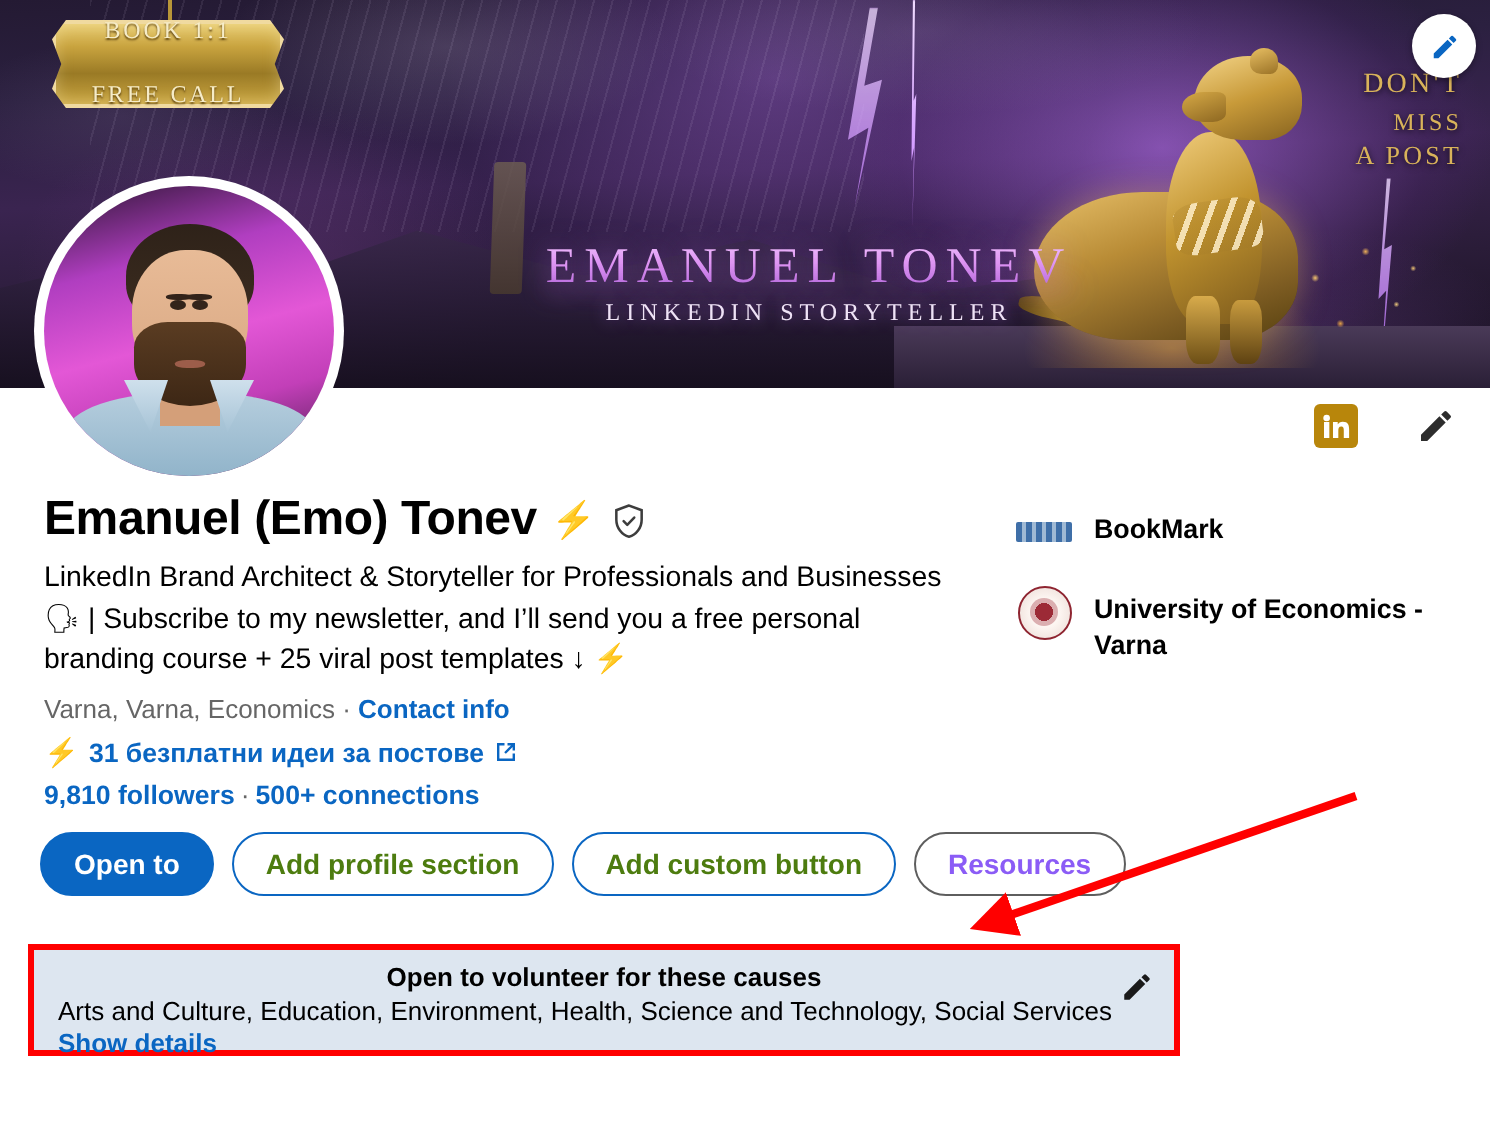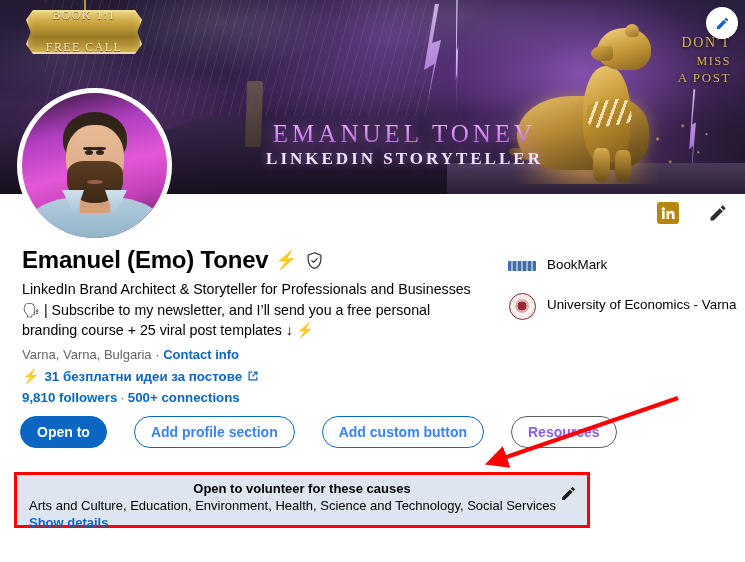--- a/index.html
+++ b/index.html
@@ -135,23 +135,23 @@
     font-family:"Liberation Serif", serif;
     font-size: 25px; letter-spacing: 4px; font-weight:400;
     background: linear-gradient(180deg,#f3c9ff 0%, #e59cf4 40%, #a65ad0 100%);
     -webkit-background-clip:text; background-clip:text; color:transparent;
     text-shadow: 0 0 14px rgba(190,110,240,.65);
     margin-left:64px;
     text-decoration:underline;
   }
   .banner-sub {
     font-family:"Liberation Serif", serif;
-    font-size: 17px; letter-spacing: 3px; color:#efe3f6;
+    font-size: 12px; letter-spacing: 3px; color:#efe3f6;
     text-shadow: 0 0 8px rgba(170,100,220,.8);
-    margin-top:1px; margin-left:64px;font-weight:bold;
+    margin-top:1px; margin-left:64px;
   }
   .dontmiss {
     position:absolute; right:14px; top:34px; width:74px;
     text-align:right; font-family:"Liberation Serif", serif;
     color:#d9b35a; letter-spacing:1.6px; line-height:1.35;
     text-shadow: 0 1px 3px rgba(0,0,0,.8);
   }
   .dontmiss .l1 { font-size:14px; }
   .dontmiss .l2 { font-size:12px; }
   .dontmiss .l3 { font-size:13px; }
@@ -228,28 +228,28 @@
   .side-logo { width:28px; height:28px; flex:0 0 28px; display:flex; align-items:center; justify-content:center; }
   .bm-logo { width:28px; height:10px;
     background: repeating-linear-gradient(90deg,#3f6fa8 0 3px, #9fb9d4 3px 5px);
     border-radius:1px; }
   .uni-logo { width:27px; height:27px; border-radius:50%;
     background: radial-gradient(circle at 50% 50%, #fdf6f2 40%, #f3e7e2 70%, #ffffff 100%);
     border:1.5px solid #8e2430; position:relative; }
   .uni-logo::after { content:''; position:absolute; left:50%; top:50%; transform:translate(-50%,-50%);
     width:14px; height:14px; border-radius:50%;
     background: radial-gradient(circle, #9c2a36 0 45%, rgba(156,42,54,.35) 46% 100%); }
-  .side-label { font-size:13.4px; color:#000; font-weight:400; line-height:1.35; padding-top:4px; }
-
-  
-  .btn-row { position:absolute; left:20px; top:416px; display:flex; gap:27px; align-items:center; }
+  .side-label { font-size:13.4px; color:#000; font-weight:700; line-height:1.35; padding-top:4px; }
+
+  
+  .btn-row { position:absolute; left:20px; top:416px; display:flex; gap:9px; align-items:center; }
   .btn { height:32px; border-radius:16px; padding:0 16px; font-size:14px; font-weight:600;
     display:flex; align-items:center; justify-content:center; cursor:pointer; white-space:nowrap; }
   .btn-primary { background:#0a66c2; color:#fff; border:1px solid #0a66c2; }
-  .btn-outline { background:#fff; color:#3b82f6; border:1.5px solid #0a66c2; }
+  .btn-outline { background:#fff; color:#4d7c0f; border:1.5px solid #0a66c2; }
   .btn-gray { background:#fff; color:#8b5cf6; border:1.5px solid #5e5e5e; }
 
   
   .vol-card {
     position:absolute; left:14px; top:472px; width:576px; height:56px;
     background:#dde6f0; border:3px solid #ff0000; padding:6px 12px;
   }
   .vol-title { font-size:13px; font-weight:bold; color:#000;text-align:center; }
   .vol-causes { font-size:13px; color:#000; margin-top:2px; }
   .vol-show { font-size:13px; color:#0a66c2; font-weight:600; margin-top:1px;
@@ -354,21 +354,21 @@
       </svg>
     </div>
 
     <div class="headline">
       <div>LinkedIn Brand Architect &amp; Storyteller for Professionals and Businesses</div>
       <div>🗣 | Subscribe to my newsletter, and I’ll send you a free personal</div>
       <div>branding course + 25 viral post templates ↓ ⚡</div>
     </div>
 
     <div class="location">
-      <span>Varna, Varna, Bulgaria</span><span> · </span><a href="#">Contact info</a>
+      <span>Varna, Varna, Economics</span><span> · </span><a href="#">Contact info</a>
     </div>
 
     <a href="#" class="promo-link">
       <span style="font-size:14px">⚡</span>
       <span>31 безплатни идеи за постове</span>
       <svg class="ext-icon" viewBox="0 0 16 16">
         <path d="M2 2h5v1.6H3.6v8.8h8.8V9H14v5H2V2z" fill="#0a66c2"></path>
         <path d="M9 2h5v5h-1.6V4.7L7.9 9.2 6.8 8.1l4.5-4.5H9V2z" fill="#0a66c2"></path>
       </svg>
     </a>

